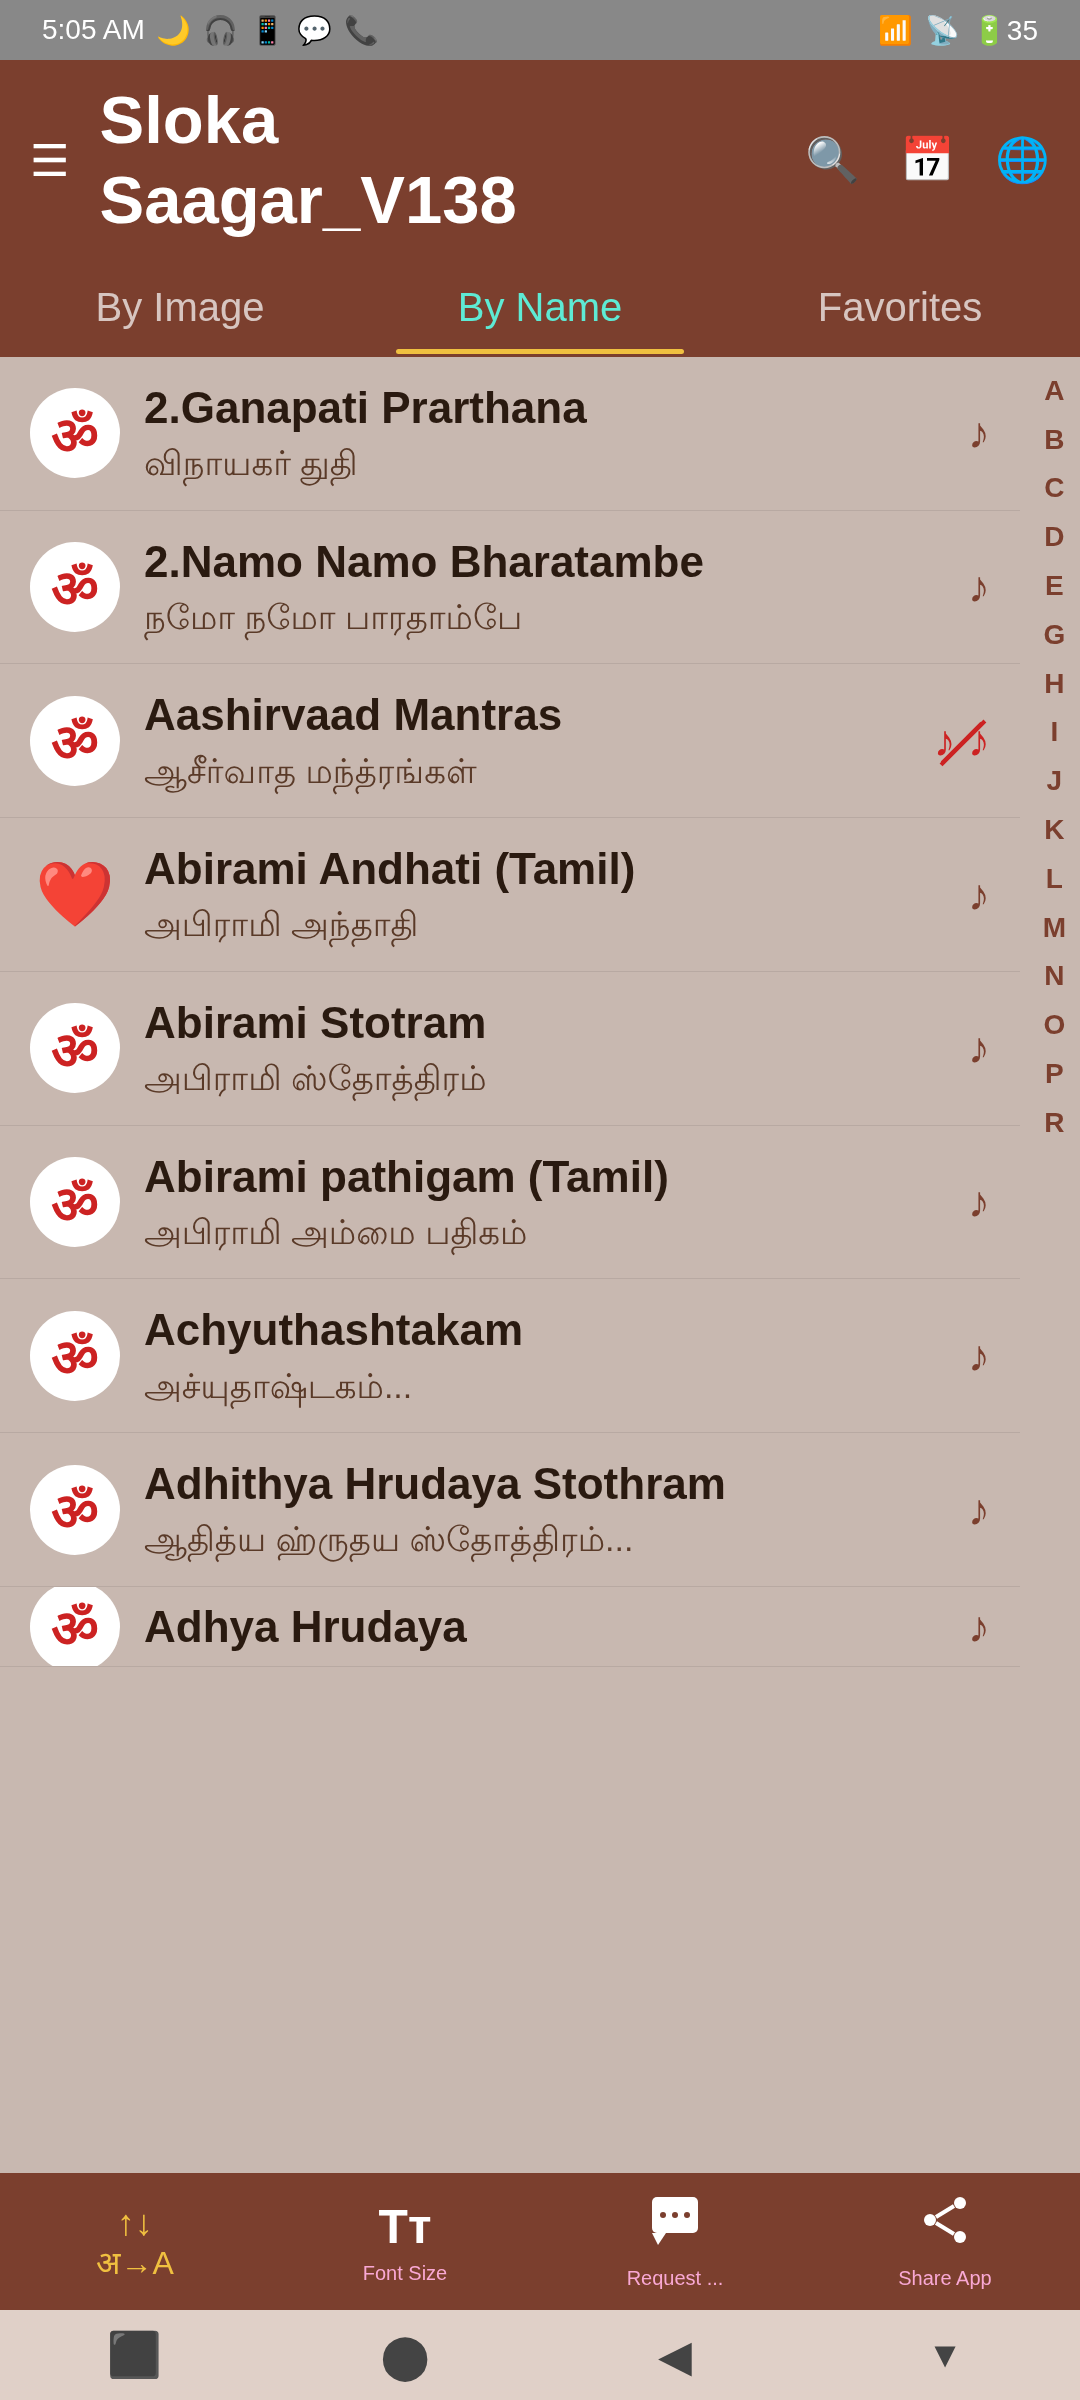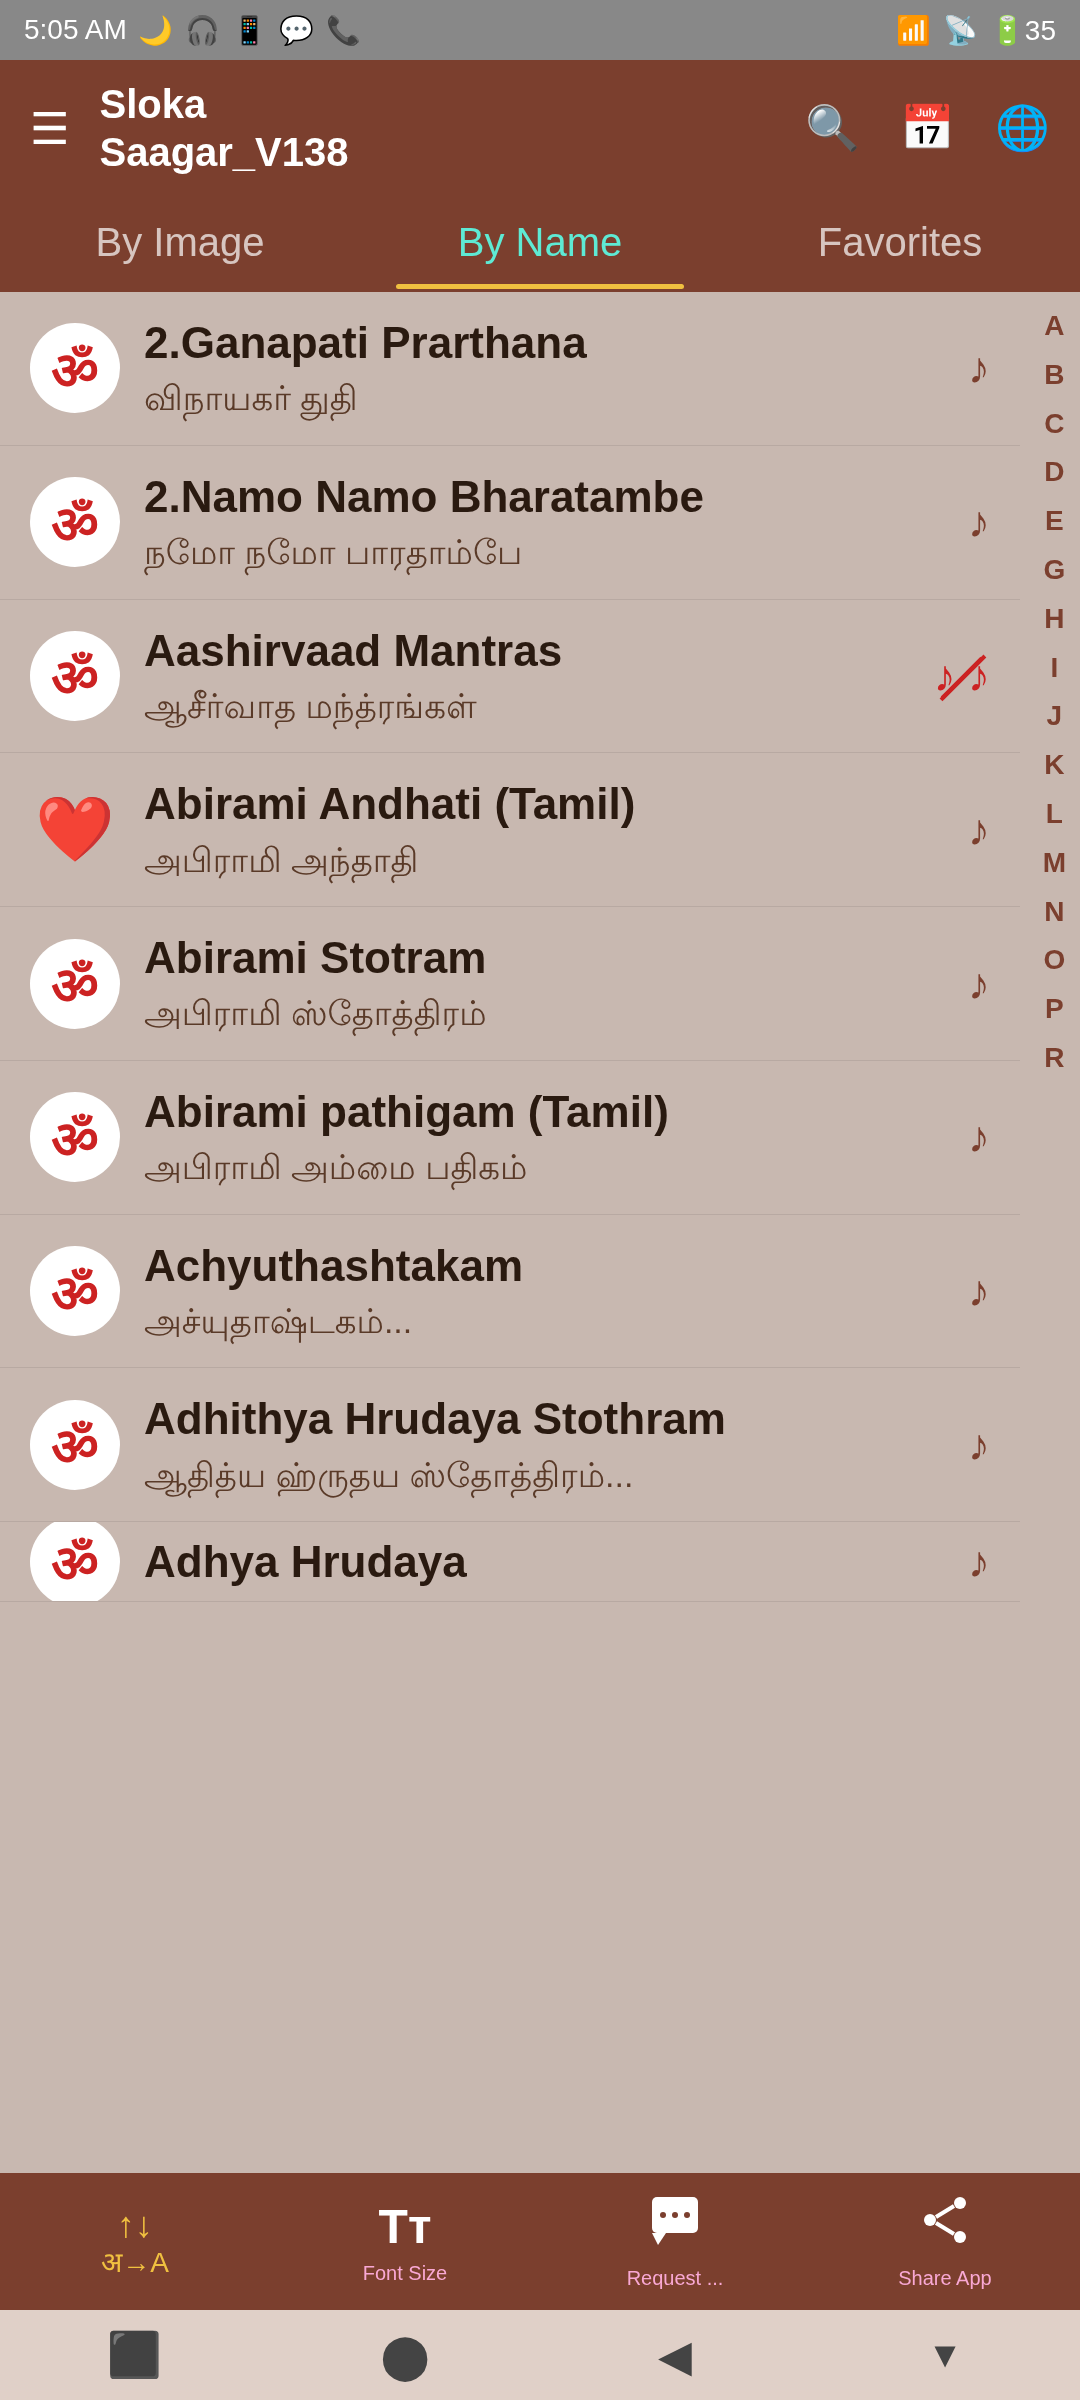--- a/index.html
+++ b/index.html
@@ -14,38 +14,38 @@
     }
 
     
     .status-bar {
       background: #888;
       color: white;
       height: 60px;
       display: flex;
       align-items: center;
       justify-content: space-between;
-      padding: 0 24px;
+      padding: 0 42px;
       font-size: 28px;
       gap: 28px;
     }
     .status-left { display: flex; align-items: center; gap: 12px; }
     .status-right { display: flex; align-items: center; gap: 12px; }
 
     
     .app-bar {
       background: #7B3F2E;
       color: white;
       padding: 20px 30px;
       display: flex;
       align-items: center;
       justify-content: space-between;
     }
     .app-bar-left { display: flex; align-items: center; gap: 30px; }
-    .app-bar-title { font-size: 40px; font-weight: bold; line-height: 1.2; }
+    .app-bar-title { font-size: 67px; font-weight: bold; line-height: 1.2; }
     .app-bar-icons { display: flex; align-items: center; gap: 40px; }
     .app-bar-icon { font-size: 44px; color: white; cursor: pointer; }
 
     
     .tabs {
       background: #7B3F2E;
       display: flex;
       border-bottom: 3px solid #7B3F2E;
     }
     .tab {
@@ -408,21 +408,21 @@
   </div>
 </div>
 
 <div class="bottom-spacer"></div>
 
 <div class="bottom-toolbar">
 
   <div class="toolbar-item lang">
     <div class="toolbar-icon" style="text-align:center; font-size:36px; line-height:1.2; color:#f0c040;">
       <div>↑↓</div>
-      <div style="font-size:28px;">अ→A</div>
+      <div style="font-size:32px;">अ→A</div>
     </div>
   </div>
 
   <div class="toolbar-item">
     <div class="toolbar-icon" style="font-size:48px; font-weight:bold;">Tт</div>
     <span class="toolbar-label">Font Size</span>
   </div>
 
   <div class="toolbar-item">
     <div class="toolbar-icon">

